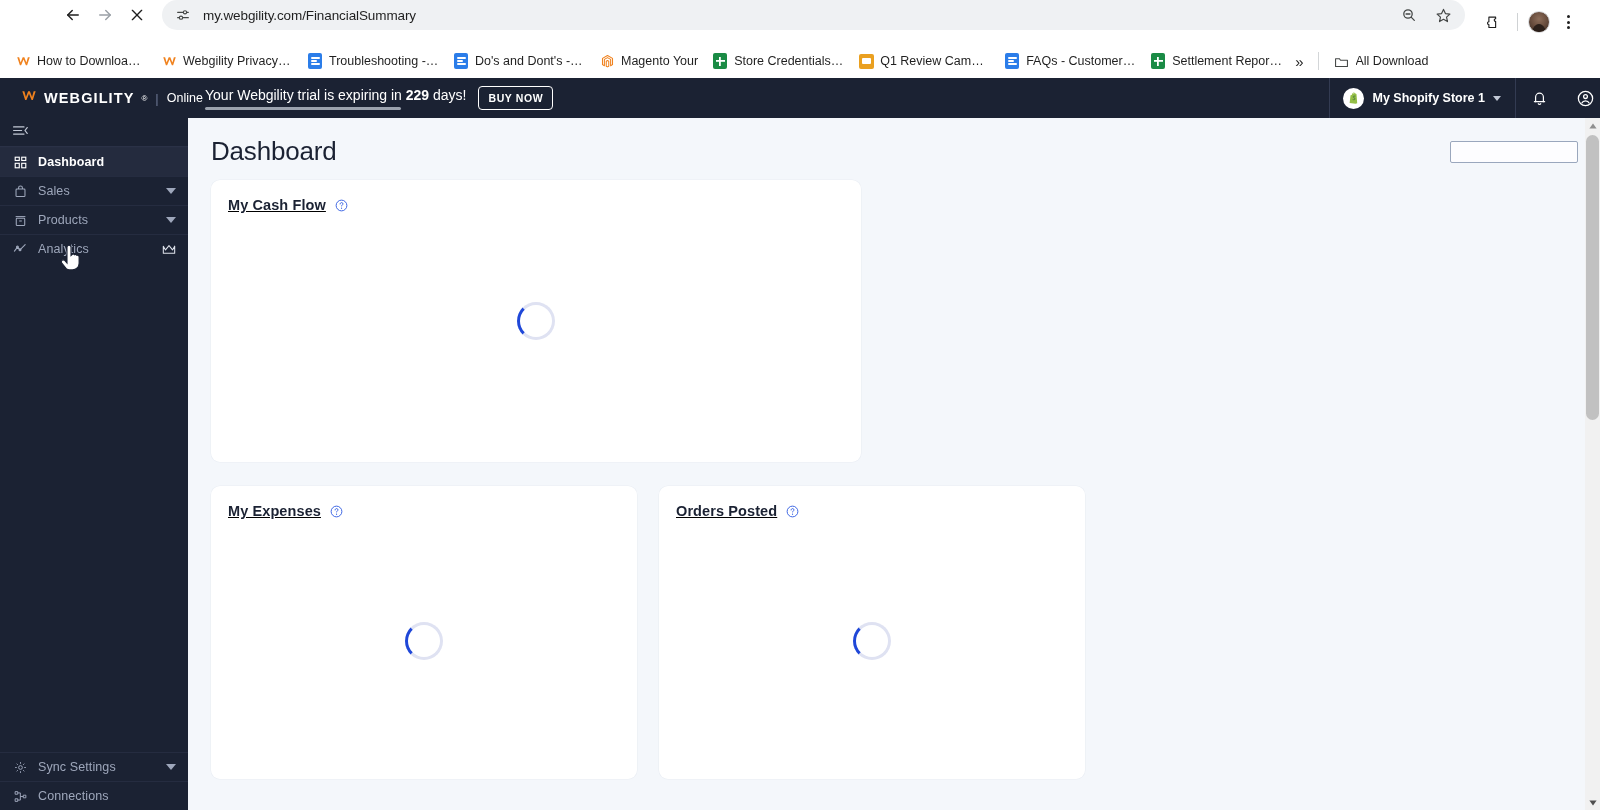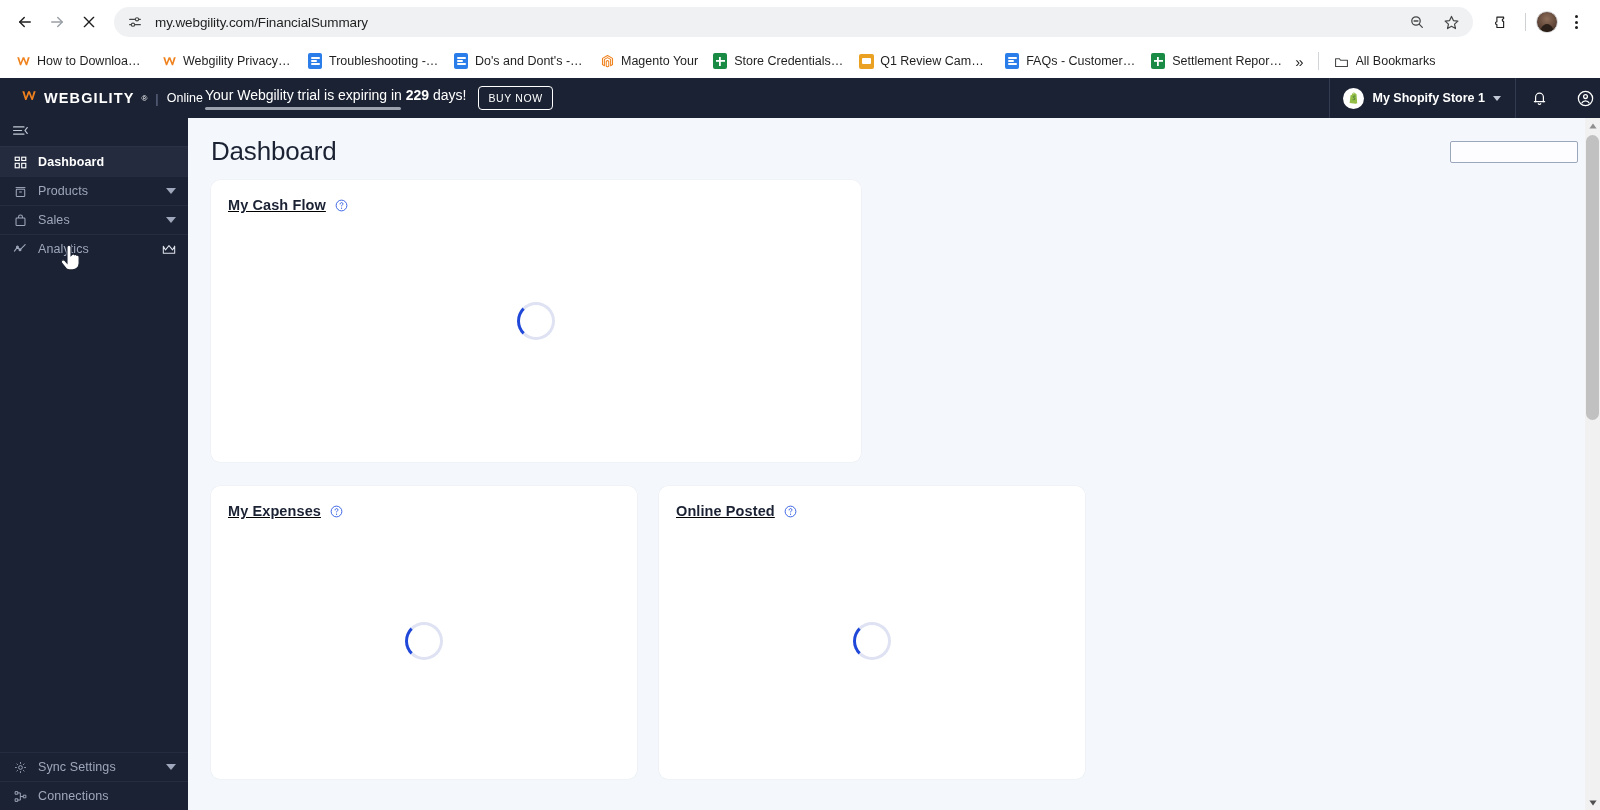--- a/index.html
+++ b/index.html
@@ -7,22 +7,22 @@
     width: 1600px; height: 810px;
     font-family: "Liberation Sans", sans-serif;
     overflow: hidden;
     background: #ffffff;
   }
 
   
   .browser-chrome { width: 1600px; background: #ffffff; }
 
   .nav-bar {
-    height: 44px; display: flex; align-items: center;
-    padding: 0 10px; gap: 2px;
+    height: 44px; display: flex; 
+    padding: 0 18px; gap: 2px; margin-left: 40px;
   }
   .nav-btn {
     width: 30px; height: 30px; border-radius: 50%;
     display: flex; align-items: center; justify-content: center;
     color: #1f1f1f; flex: 0 0 auto;
   }
   .nav-btn svg { display: block; }
 
   .omnibox {
     flex: 1 1 auto; height: 30px; margin: 0 6px 0 8px;
@@ -191,21 +191,21 @@
 
   .trial {
     display: flex; align-items: center; gap: 12px; padding-left: 9px;
   }
   .trial-text-wrap { display: flex; flex-direction: column; gap: 4px; }
   .trial-text { color: #ffffff; font-size: 14px; white-space: nowrap; }
   .trial-text b { font-weight: bold; }
   .trial-bar { width: 196px; height: 3px; background: #9ba2ae; border-radius: 2px; }
   .buy-now {
     border: 1.4px solid #ffffff; border-radius: 4px; color: #ffffff;
-    font-size: 10.5px; font-weight: normal; letter-spacing: 0.6px;
+    font-size: 10.5px; font-weight: bold; letter-spacing: 0.6px;
     padding: 5px 9px; white-space: nowrap;
   }
 
   .wg-right { margin-left: auto; display: flex; align-items: center; height: 34px; }
   .store-pill {
     display: flex; align-items: center; gap: 8px; padding: 0 14px 0 13px;
     height: 40px; border-left: 1px solid #333b52; border-right: 1px solid #333b52;
   }
   .store-logo {
     width: 21px; height: 21px; border-radius: 50%; background: #ffffff;
@@ -382,21 +382,21 @@
 
     <div class="chev-more">»</div>
     <div class="bm-sep"></div>
 
     <div class="bm" style="max-width:none;">
       <span class="bm-ico">
         <svg class="ico-folderbm" viewBox="0 0 24 20" fill="none" stroke="#444746" stroke-width="1.7" stroke-linejoin="round">
           <path d="M2.5 5.5h6l2 2.5h11v10h-19z"></path>
         </svg>
       </span>
-      <span class="bm-label">All Bookmarks</span>
+      <span class="bm-label">All Download</span>
     </div>
   </div>
 </div>
 
 <div class="app">
 
   <div class="wg-header">
     <div class="wg-brand">
       <span>
         <svg class="wg-logo-w" viewBox="0 0 24 24">
@@ -469,37 +469,37 @@
           <rect x="1.5" y="9" width="5" height="5.5"></rect>
             <rect x="9.5" y="9" width="5" height="5.5"></rect>
         </svg>
       </span>
       <span class="nav-label">Dashboard</span>
     </div>
 
     <div class="nav-item">
       <span class="nav-ico">
         <svg width="13" height="13" viewBox="0 0 16 16" fill="none" stroke="#9ea7bb" stroke-width="1.3" stroke-linejoin="round">
+          <rect x="2.5" y="5" width="11" height="9.2" rx="1"></rect>
+            <path d="M5.6 5V3.6a2.4 2.4 0 0 1 4.8 0V5"></path>
+        </svg>
+      </span>
+      <span class="nav-label">Sales</span>
+      <span class="caret"></span>
+    </div>
+
+    <div class="nav-item">
+      <span class="nav-ico">
+        <svg width="13" height="13" viewBox="0 0 16 16" fill="none" stroke="#9ea7bb" stroke-width="1.3" stroke-linejoin="round">
           <rect x="2.8" y="5.2" width="10.4" height="9" rx="1"></rect>
             <line x1="2" y1="3.2" x2="14" y2="3.2"></line>
             <line x1="6.4" y1="8.6" x2="9.6" y2="8.6"></line>
         </svg>
       </span>
       <span class="nav-label">Products</span>
-      <span class="caret"></span>
-    </div>
-
-    <div class="nav-item">
-      <span class="nav-ico">
-        <svg width="13" height="13" viewBox="0 0 16 16" fill="none" stroke="#9ea7bb" stroke-width="1.3" stroke-linejoin="round">
-          <rect x="2.5" y="5" width="11" height="9.2" rx="1"></rect>
-            <path d="M5.6 5V3.6a2.4 2.4 0 0 1 4.8 0V5"></path>
-        </svg>
-      </span>
-      <span class="nav-label">Sales</span>
       <span class="caret"></span>
     </div>
 
     <div class="nav-item">
       <span class="nav-ico">
         <svg width="14" height="12" viewBox="0 0 16 14" fill="none" stroke="#9ea7bb" stroke-width="1.3" stroke-linejoin="round" stroke-linecap="round">
           <polyline points="1.5,9.5 5,4.8 8,8 14,2"></polyline>
             <circle cx="5" cy="4.8" r="1.1"></circle>
             <circle cx="8" cy="8" r="1.1"></circle>
         </svg>
@@ -591,21 +591,21 @@
               </svg>
             </span>
           </div>
           <div class="spinner-wrap">
             <div class="spinner"></div>
           </div>
         </div>
 
         <div class="card c-orders">
           <div class="card-title">
-            <span>Online Posted</span>
+            <span>Orders Posted</span>
             <span class="help-ico">
               <svg width="13" height="13" viewBox="0 0 16 16" fill="none" stroke="#2a57e0" stroke-width="1.1">
                 <circle cx="8" cy="8" r="6.6"></circle>
                 <path d="M6.3 6.1c0-1 .8-1.7 1.8-1.7s1.7.7 1.7 1.6c0 1.3-1.7 1.3-1.7 2.6" stroke-linecap="round"></path>
                 <circle cx="8.05" cy="11.3" r="0.72" fill="#2a57e0" stroke="none"></circle>
               </svg>
             </span>
           </div>
           <div class="spinner-wrap">
             <div class="spinner"></div>

